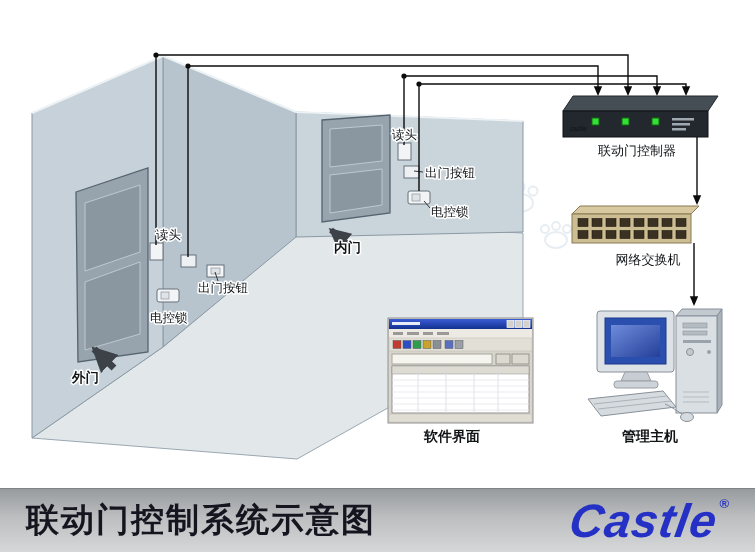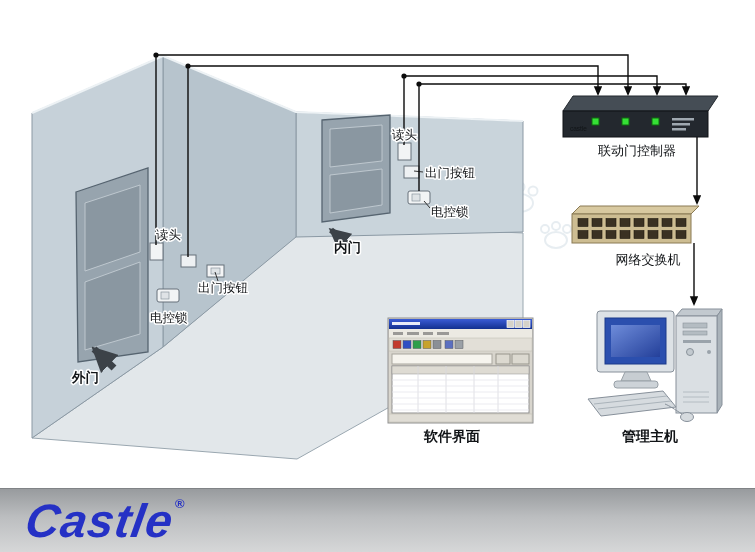--- a/index.html
+++ b/index.html
@@ -255,19 +255,20 @@
       <text class="lbl-door" x="334" y="252">内门</text>
 
       <text class="lbl-node" x="637" y="155" text-anchor="middle">联动门控制器</text>
       <text class="lbl-node" x="648" y="264" text-anchor="middle">网络交换机</text>
       <text class="lbl-bottom" x="452" y="441" text-anchor="middle">软件界面</text>
       <text class="lbl-bottom" x="650" y="441" text-anchor="middle">管理主机</text>
     </g>
   </svg>
 
   <div class="banner">
+    <div class="banner-title">联动门控制系统示意图</div>
     <div class="logo-wrap">
       <span class="logo-text">Castle</span>
       <span class="logo-reg">®</span>
     </div>
   </div>
 
 </div>
 
 </body></html>

